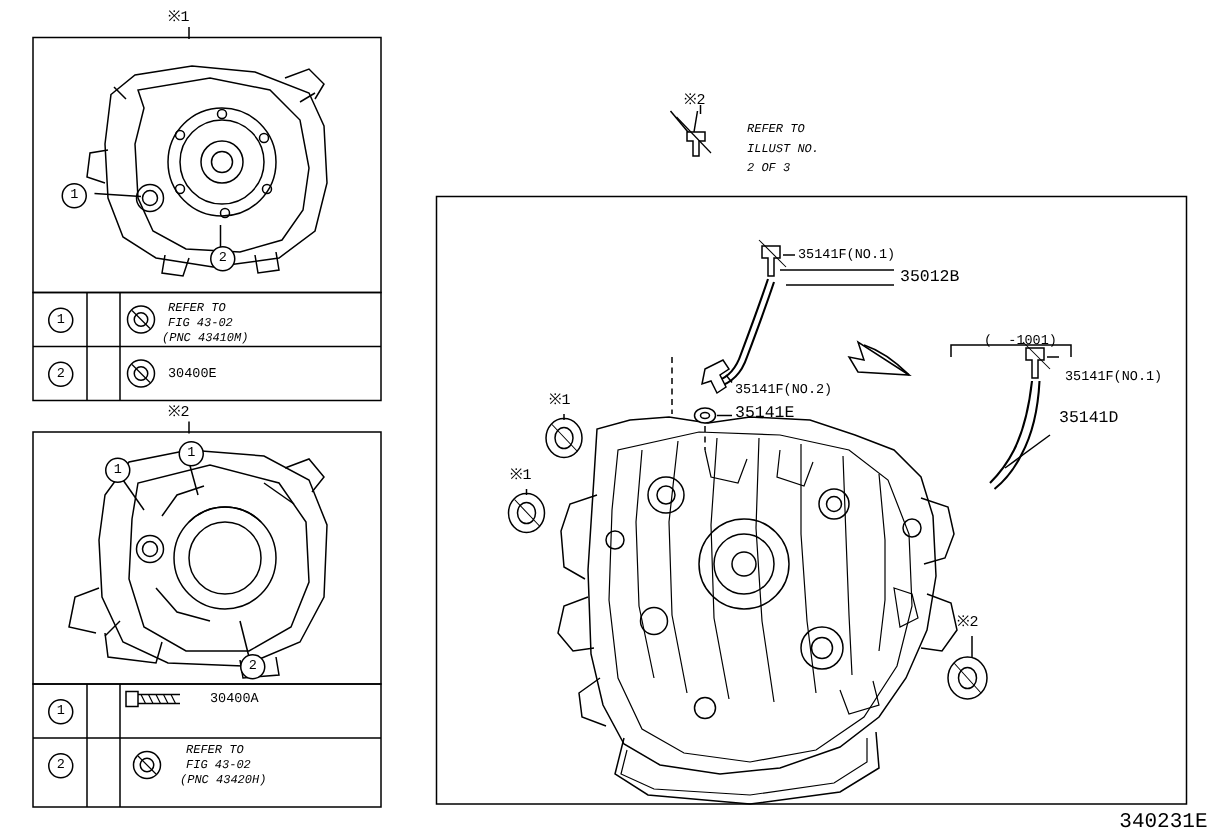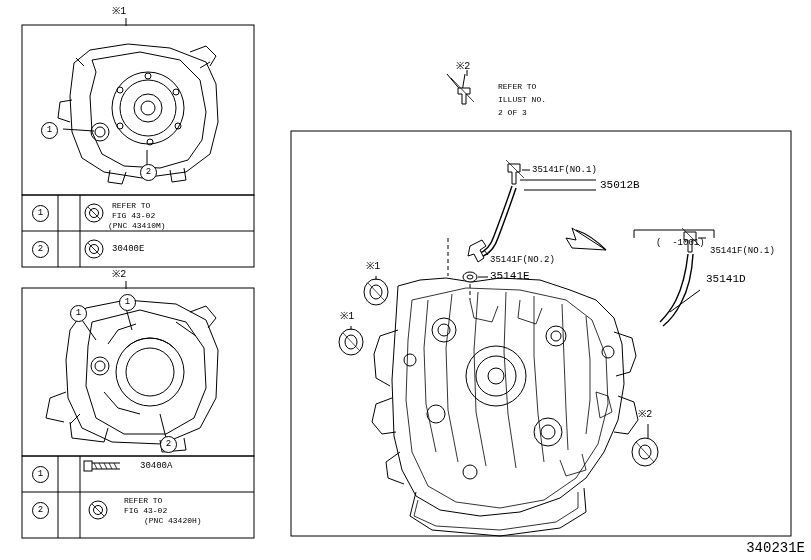--- a/index.html
+++ b/index.html
@@ -36,20 +36,21 @@
     white-space: pre;
     line-height: 11px;
   }
   .lbl.small {
     font-size: 9px;
     line-height: 10px;
   }
   .lbl.tiny {
     font-size: 8px;
     line-height: 9px;
+    font-style: italic;
   }
   .circnum {
     position: absolute;
     width: 15px;
     height: 15px;
     border: 1px solid #000;
     border-radius: 50%;
     font-family: "Liberation Mono", monospace;
     font-size: 9px;
     line-height: 15px;
@@ -267,34 +268,34 @@
   <div class="circnum" style="left:70px; top:305px;">1</div>
   <div class="circnum" style="left:119px; top:294px;">1</div>
   <div class="circnum" style="left:160px; top:436px;">2</div>
 
   <div class="circnum" style="left:32px; top:466px;">1</div>
   <div class="lbl small" style="left:140px; top:461px;">30400A</div>
 
   <div class="circnum" style="left:32px; top:502px;">2</div>
   <div class="lbl tiny" style="left:124px; top:496px;">REFER TO</div>
   <div class="lbl tiny" style="left:124px; top:506px;">FIG 43-02</div>
-  <div class="lbl tiny" style="left:120px; top:516px;margin-left:24px;">(PNC 43420H)</div>
+  <div class="lbl tiny" style="left:120px; top:516px;">(PNC 43420H)</div>
 
   <div class="star" style="left:456px; top:58px;">※2</div>
   <div class="lbl tiny" style="left:498px; top:82px;">REFER TO</div>
   <div class="lbl tiny" style="left:498px; top:95px;">ILLUST NO.</div>
   <div class="lbl tiny" style="left:498px; top:108px;">2 OF 3</div>
 
   <div class="lbl small" style="left:532px; top:165px;">35141F(NO.1)</div>
   <div class="lbl" style="left:600px; top:180px;">35012B</div>
   <div class="lbl small" style="left:490px; top:255px;">35141F(NO.2)</div>
   <div class="lbl" style="left:490px; top:271px;">35141E</div>
   <div class="lbl small" style="left:710px; top:246px;">35141F(NO.1)</div>
   <div class="lbl" style="left:706px; top:274px;">35141D</div>
 
-  <div class="lbl small" style="left:656px; top:222px;margin-top:16px;">(  -1001)</div>
+  <div class="lbl small" style="left:656px; top:222px;">(  -1001)</div>
 
   <div class="star" style="left:366px; top:258px;">※1</div>
   <div class="star" style="left:340px; top:308px;">※1</div>
   <div class="star" style="left:638px; top:406px;">※2</div>
 
   <div class="code">340231E</div>
 </div>
 
 </body></html>

